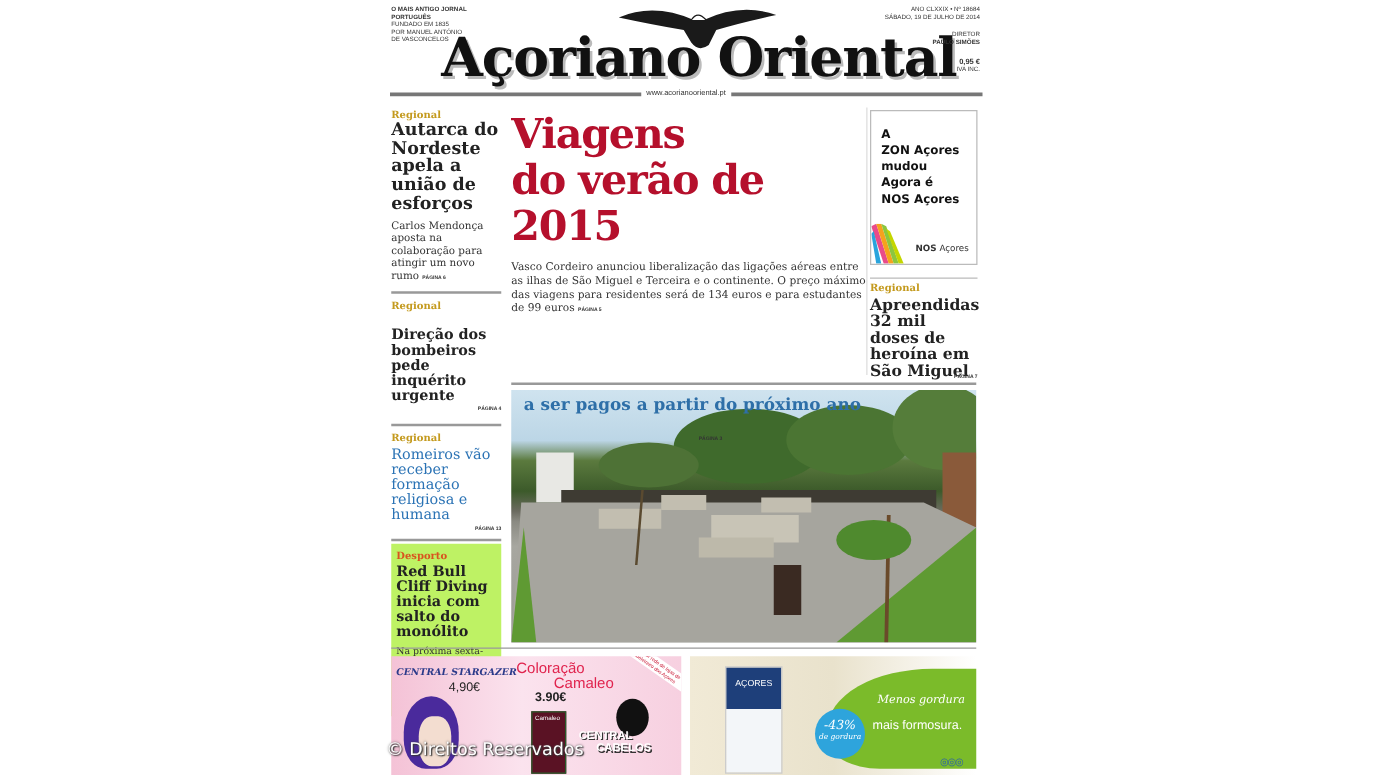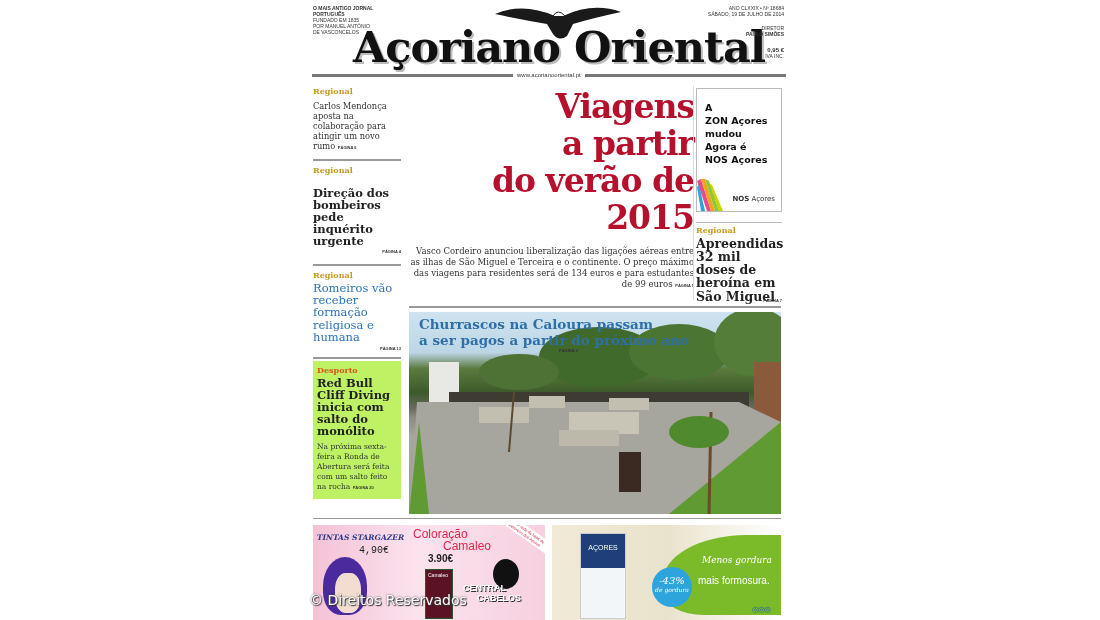--- a/index.html
+++ b/index.html
@@ -54,20 +54,21 @@
     <div style="margin-top:10px;font-weight:bold;font-size:6px">0,95 €</div>
     <div>IVA inc.</div>
   </div>
 
   <div class="abs rule-top"></div>
   <div class="abs url">www.acorianooriental.pt</div>
 
   <div class="abs" style="left:8px;top:86px;width:88px;">
     <div>
       <div class="kicker">Regional</div>
+      <div class="side-h" style="font-size:14px;margin-top:1px;">Autarca do Nordeste apela a união de esforços</div>
       <div class="side-p" style="margin-top:5px;"><span>Carlos Mendonça aposta na colaboração para atingir um novo rumo</span> <span class="pg">PÁGINA 6</span></div>
     </div>
     <div class="hr" style="margin-top:6px;"></div>
 
     <div style="margin-top:4px;">
       <div class="kicker">Regional</div>
       <div class="side-h" style="font-size:11.5px;margin-top:12px;">Direção dos bombeiros pede inquérito urgente</div>
       <div class="pg" style="text-align:right;margin-top:2px;">PÁGINA 4</div>
     </div>
     <div class="hr" style="margin-top:10px;"></div>
@@ -79,24 +80,23 @@
     </div>
     <div class="hr" style="margin-top:6px;"></div>
 
     <div style="margin-top:2px;background:#bef264;padding:4px 3px 6px 4px;">
       <div class="kicker orange">Desporto</div>
       <div class="side-h" style="font-size:11.5px;margin-top:2px;">Red Bull Cliff Diving inicia com salto do monólito</div>
       <div class="side-p" style="margin-top:5px;font-size:7.5px;"><span>Na próxima sexta-feira a Ronda de Abertura será feita com um salto feito na rocha</span> <span class="pg">PÁGINA 20</span></div>
     </div>
   </div>
 
-  <div class="abs" style="left:104px;top:88px;width:285px;text-align:right;">
+  <div class="abs" style="left:104px;top:88px;width:285px;">
     <div class="main-h">
       <div>Viagens</div>
-      <div>a partir</div>
       <div>do verão de 2015</div>
     </div>
     <div class="lede" style="margin-top:10px;"><span>Vasco Cordeiro anunciou liberalização das ligações aéreas entre as ilhas de São Miguel e Terceira e o continente. O preço máximo das viagens para residentes será de 134 euros e para estudantes de 99 euros</span> <span class="pg">PÁGINA 5</span></div>
   </div>
   <div class="abs" style="left:388px;top:86px;width:1px;height:214px;background:#ddd;"></div>
   <div class="abs hr" style="left:104px;top:306px;width:372px;"></div>
 
   <div class="abs ad-box" style="left:391px;top:88px;width:84px;height:122px;overflow:hidden;background:#fff;">
     <div style="position:absolute;left:8px;top:12px;font-family:'DejaVu Sans',sans-serif;font-weight:bold;font-size:9.5px;line-height:13px;color:#111;">
       <div>A</div>
@@ -138,31 +138,30 @@
       <rect x="150" y="118" width="60" height="16" fill="#bdb9aa"></rect>
       <rect x="70" y="95" width="50" height="16" fill="#c2beb0"></rect>
       <rect x="200" y="86" width="40" height="12" fill="#c2beb0"></rect>
       <rect x="120" y="84" width="36" height="12" fill="#c2beb0"></rect>
       <rect x="210" y="140" width="22" height="40" fill="#3a2a22"></rect>
       <line x1="100" y1="140" x2="105" y2="80" stroke="#5a4a30" stroke-width="2"></line>
       <line x1="300" y1="202" x2="302" y2="100" stroke="#6a4a2a" stroke-width="3"></line>
       <ellipse cx="290" cy="120" rx="30" ry="16" fill="#4f8a2e"></ellipse>
     </svg>
     <div class="abs photo-h">
-      <div>Churrascos na Caloura passam</div>
       <div>a ser pagos a partir do próximo ano</div>
     </div>
     <div class="abs pg" style="left:150px;top:36px;">PÁGINA 3</div>
   </div>
 
   <div class="abs hr" style="left:8px;top:518px;width:468px;height:1px;background:#999;"></div>
 
   <div class="abs" style="left:8px;top:525px;width:232px;height:95px;overflow:hidden;background:linear-gradient(90deg,#f4c2d6,#fbe3ee 45%,#f7d0e0);">
-    <div class="abs" style="left:4px;top:8px;font-family:'DejaVu Serif',serif;font-style:italic;font-weight:bold;font-size:7.5px;color:#2b3a8a;">TINTAS STARGAZER</div>
-    <div class="abs" style="left:46px;top:20px;font-family:Liberation Mono, monospace;font-size:10px;color:#222;">4,90€</div>
+    <div class="abs" style="left:4px;top:8px;font-family:'DejaVu Serif',serif;font-style:italic;font-weight:bold;font-size:7.5px;color:#2b3a8a;">CENTRAL STARGAZER</div>
+    <div class="abs" style="left:46px;top:20px;font-family:Liberation Sans, sans-serif;font-size:10px;color:#222;">4,90€</div>
     <div class="abs" style="left:100px;top:2px;font-family:'Liberation Sans',sans-serif;font-size:12px;color:#e0244e;">Coloração</div>
     <div class="abs" style="left:130px;top:14px;font-family:'Liberation Sans',sans-serif;font-size:12px;color:#e0244e;">Camaleo</div>
     <div class="abs" style="left:115px;top:28px;font-family:'Liberation Sans',sans-serif;font-size:10px;color:#222;font-weight:bold;">3.90€</div>
     <div class="abs" style="left:10px;top:32px;width:44px;height:58px;border-radius:50% 50% 40% 40%;background:#4a2a9c;"></div>
     <div class="abs" style="left:22px;top:48px;width:26px;height:40px;border-radius:40%;background:#f3ddd0;"></div>
     <div class="abs" style="left:112px;top:44px;width:26px;height:48px;background:#5a1224;border:1px solid #2a5a2a;">
       <div style="font-family:'Liberation Sans',sans-serif;font-size:5px;color:#fff;padding:2px;">Camaleo</div>
     </div>
     <div class="abs" style="left:180px;top:34px;width:26px;height:30px;border-radius:50%;background:#111;"></div>
     <div class="abs" style="left:150px;top:58px;font-family:'Liberation Sans',sans-serif;font-weight:bold;font-size:9px;color:#fff;text-shadow:1px 1px 0 #333;line-height:10px;">

